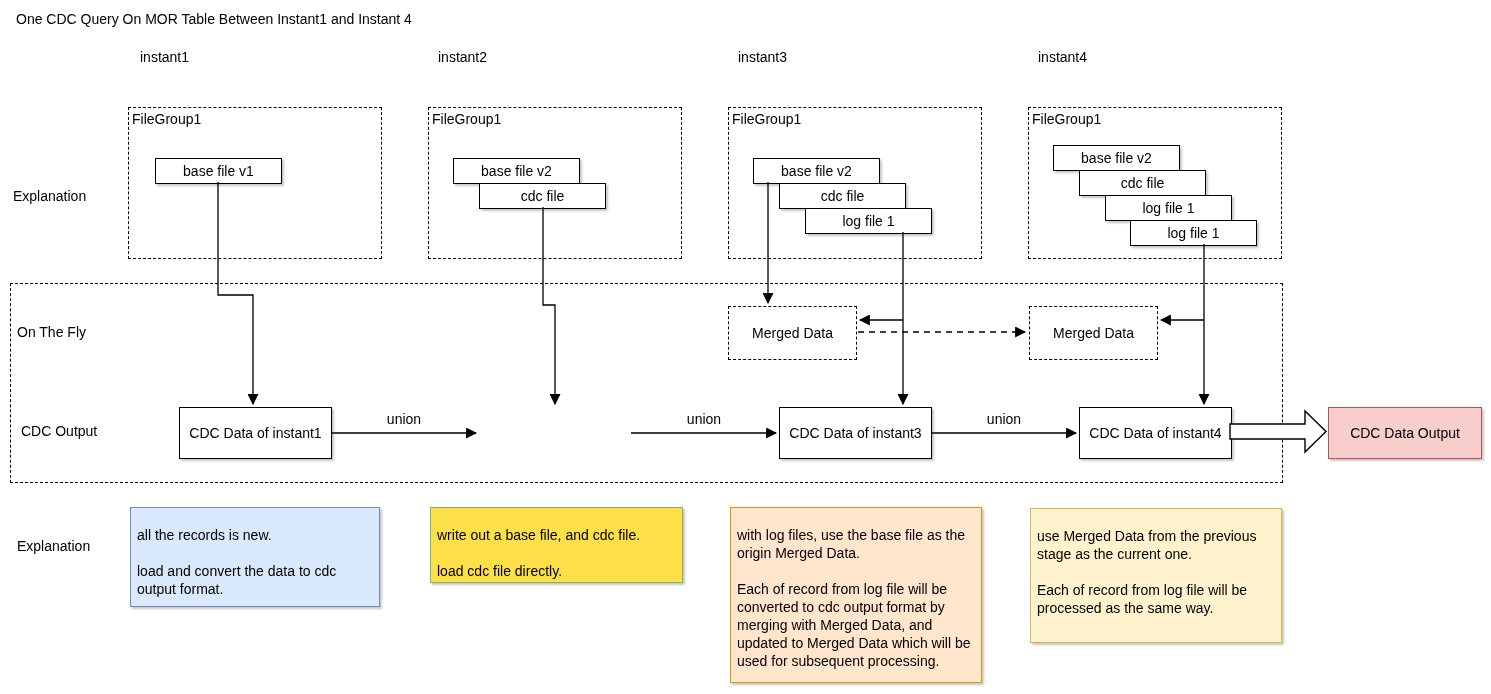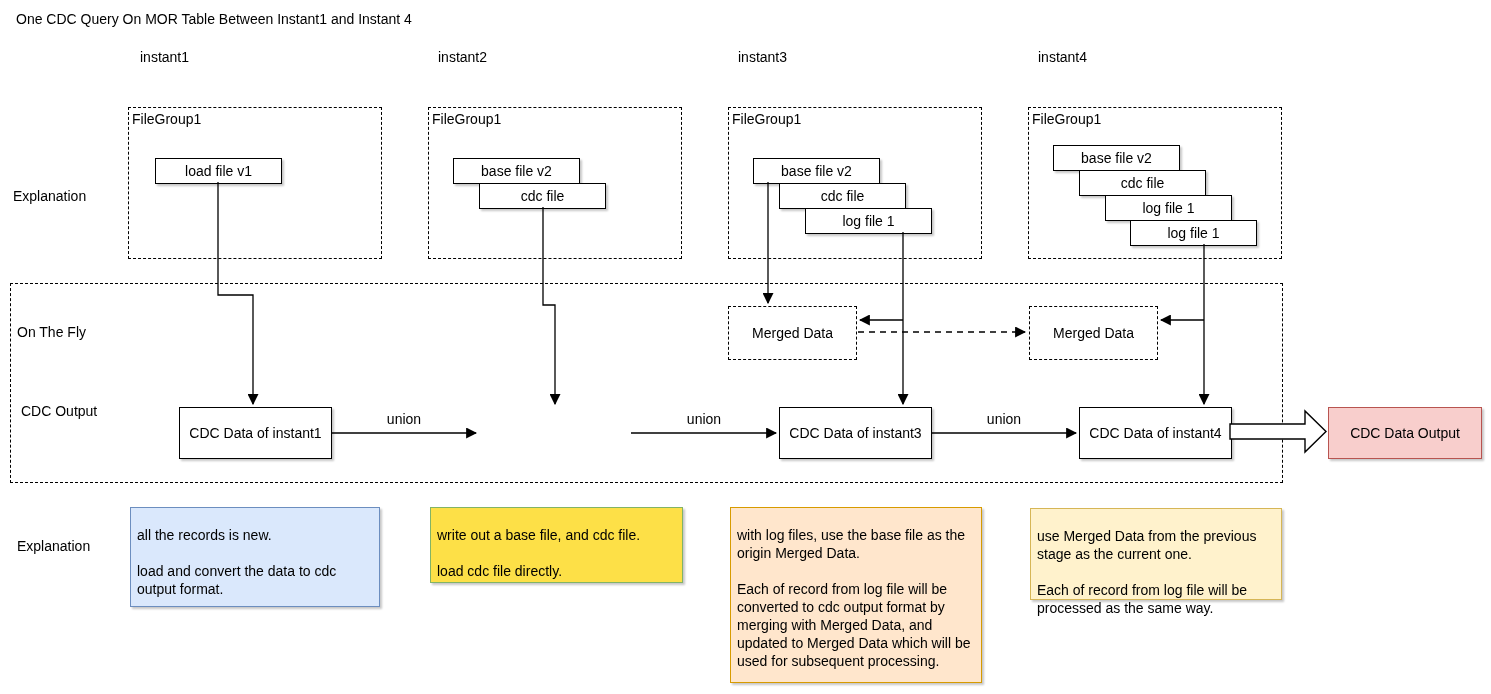--- a/index.html
+++ b/index.html
@@ -54,39 +54,39 @@
 
   <div class="abs title z2" style="left:16px;top:11px;">One CDC Query On MOR Table Between Instant1 and Instant 4</div>
 
   <div class="abs lbl z2" style="left:140px;top:49px;">instant1</div>
   <div class="abs lbl z2" style="left:438px;top:49px;">instant2</div>
   <div class="abs lbl z2" style="left:738px;top:49px;">instant3</div>
   <div class="abs lbl z2" style="left:1038px;top:49px;">instant4</div>
 
   <div class="abs lbl z2" style="left:13px;top:188px;">Explanation</div>
   <div class="abs lbl z2" style="left:17px;top:324px;">On The Fly</div>
-  <div class="abs lbl z2" style="left:21px;top:403px;">CDC Output</div>
+  <div class="abs lbl z2" style="left:21px;top:423px;">CDC Output</div>
   <div class="abs lbl z2" style="left:17px;top:538px;">Explanation</div>
 
   <div class="abs filegroup z1" style="left:128px;top:107px;width:252px;height:150px;">
     <div class="filegroup-label">FileGroup1</div>
   </div>
   <div class="abs filegroup z1" style="left:428px;top:107px;width:252px;height:150px;">
     <div class="filegroup-label">FileGroup1</div>
   </div>
   <div class="abs filegroup z1" style="left:728px;top:107px;width:252px;height:150px;">
     <div class="filegroup-label">FileGroup1</div>
   </div>
   <div class="abs filegroup z1" style="left:1028px;top:107px;width:252px;height:150px;">
     <div class="filegroup-label">FileGroup1</div>
   </div>
 
   <div class="abs bigdash z1" style="left:10px;top:283px;width:1271px;height:198px;"></div>
 
-  <div class="abs filebox z3" style="left:155px;top:158px;">load file v1</div>
+  <div class="abs filebox z3" style="left:155px;top:158px;">base file v1</div>
 
   <div class="abs filebox z3" style="left:453px;top:158px;">base file v2</div>
   <div class="abs filebox z3" style="left:479px;top:183px;">cdc file</div>
 
   <div class="abs filebox z3" style="left:753px;top:158px;">base file v2</div>
   <div class="abs filebox z3" style="left:779px;top:183px;">cdc file</div>
   <div class="abs filebox z3" style="left:805px;top:208px;">log file 1</div>
 
   <div class="abs filebox z3" style="left:1053px;top:145px;">base file v2</div>
   <div class="abs filebox z3" style="left:1079px;top:170px;">cdc file</div>
@@ -108,21 +108,21 @@
 
   <div class="abs expl expl-blue z3" style="left:130px;top:507px;width:250px;height:100px;">all the records is new.
 
 load and convert the data to cdc output format.</div>
   <div class="abs expl expl-green z3" style="left:430px;top:507px;width:253px;height:76px;">write out a base file, and cdc file.
 
 load cdc file directly.</div>
   <div class="abs expl expl-orange z3" style="left:730px;top:507px;width:252px;height:176px;">with log files, use the base file as the origin Merged Data.
 
 Each of record from log file will be converted to cdc output format by merging with Merged Data, and updated to Merged Data which will be used for subsequent processing.</div>
-  <div class="abs expl expl-yellow z3" style="left:1030px;top:508px;width:252px;height:92px;">use Merged Data from the previous stage as the current one.
+  <div class="abs expl expl-yellow z3" style="left:1030px;top:508px;width:252px;height:135px;">use Merged Data from the previous stage as the current one.
 
 Each of record from log file will be processed as the same way.</div>
 
   <svg class="layer" width="1491" height="694" viewBox="0 0 1491 694">
     <defs>
       <marker id="arrE" viewBox="0 0 10 10" refX="9" refY="5" markerWidth="11" markerHeight="11" markerUnits="userSpaceOnUse" orient="auto">
         <path d="M0,0 L10,5 L0,10 Z" fill="#000"></path>
       </marker>
     </defs>
 

